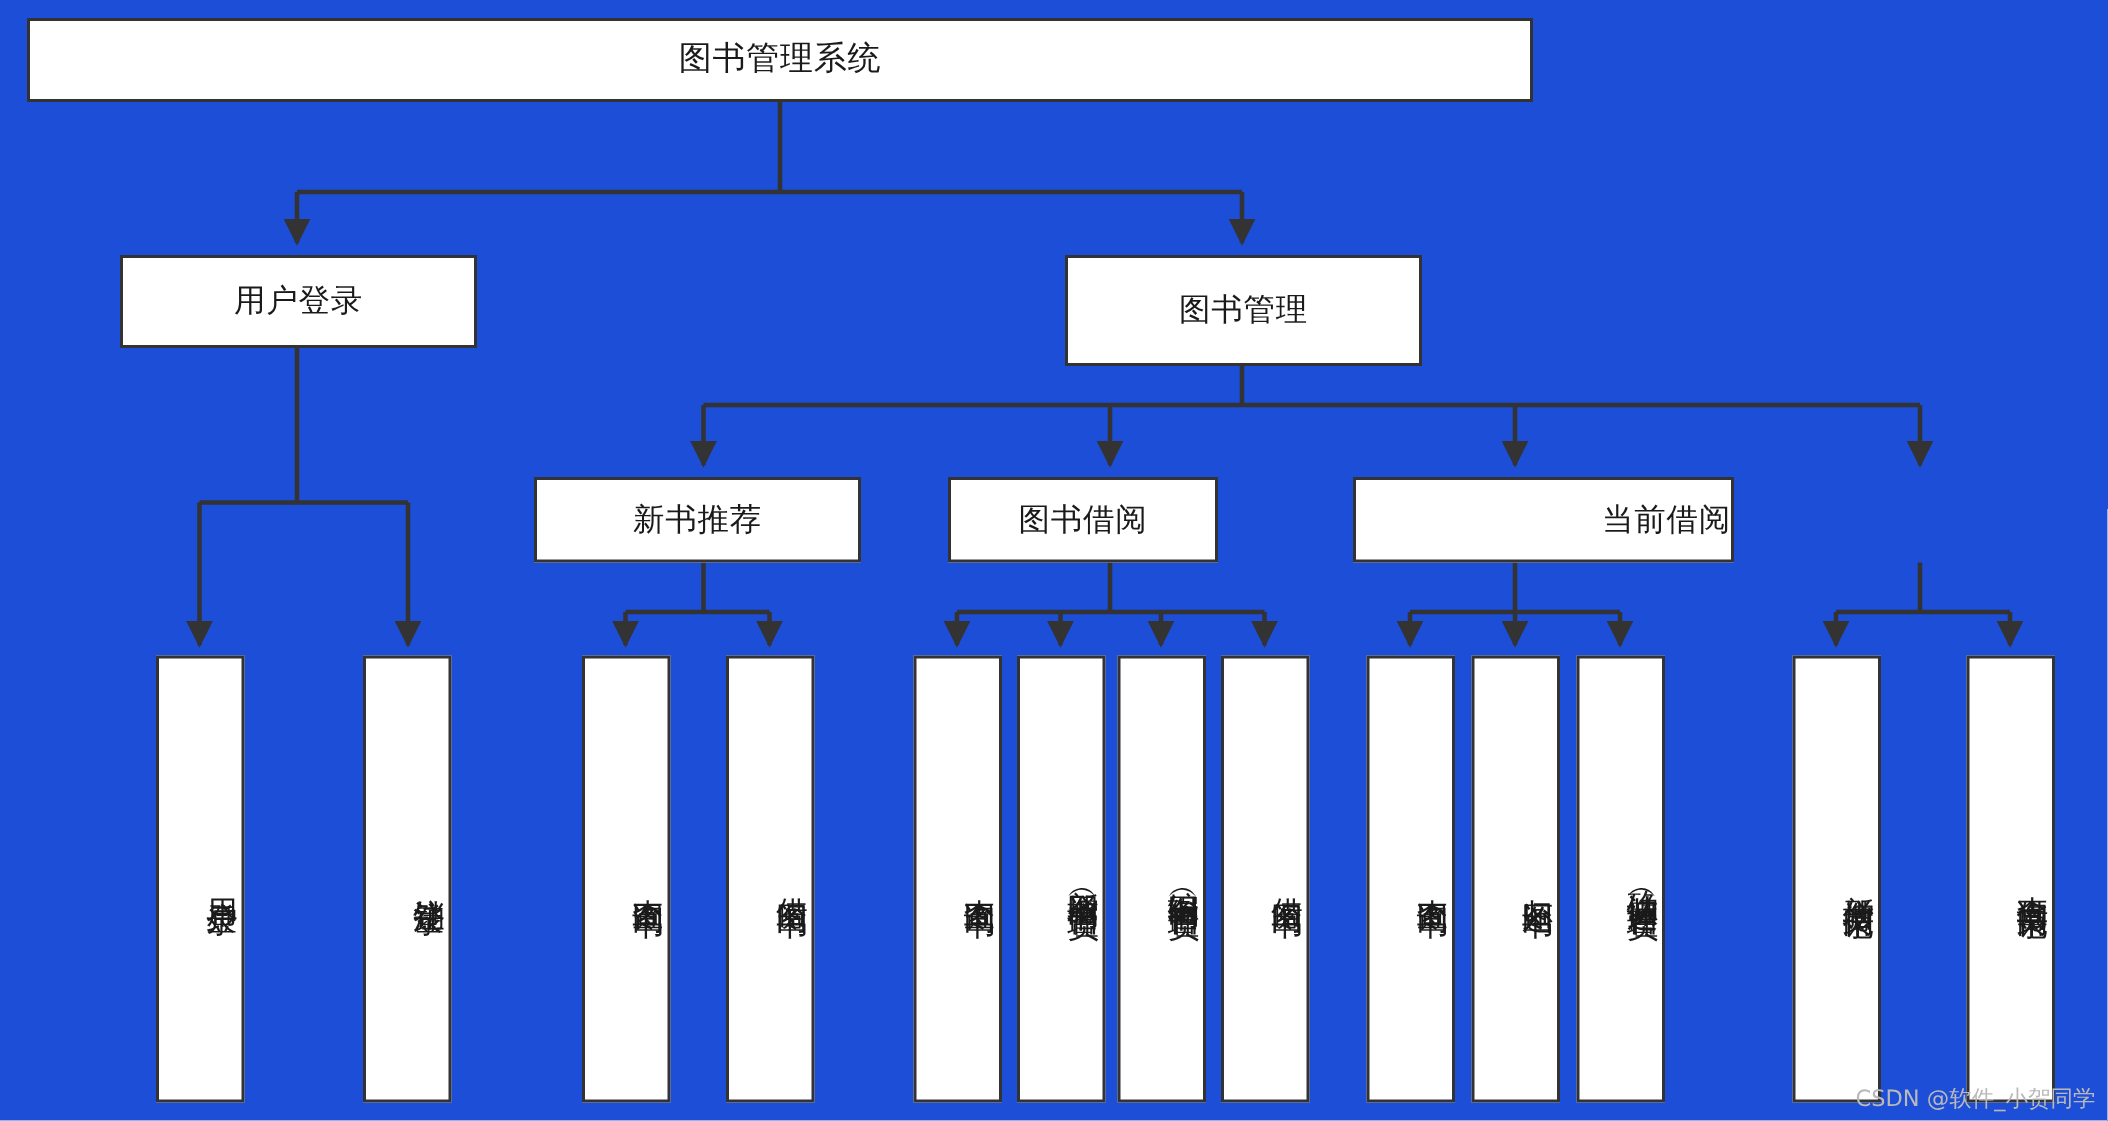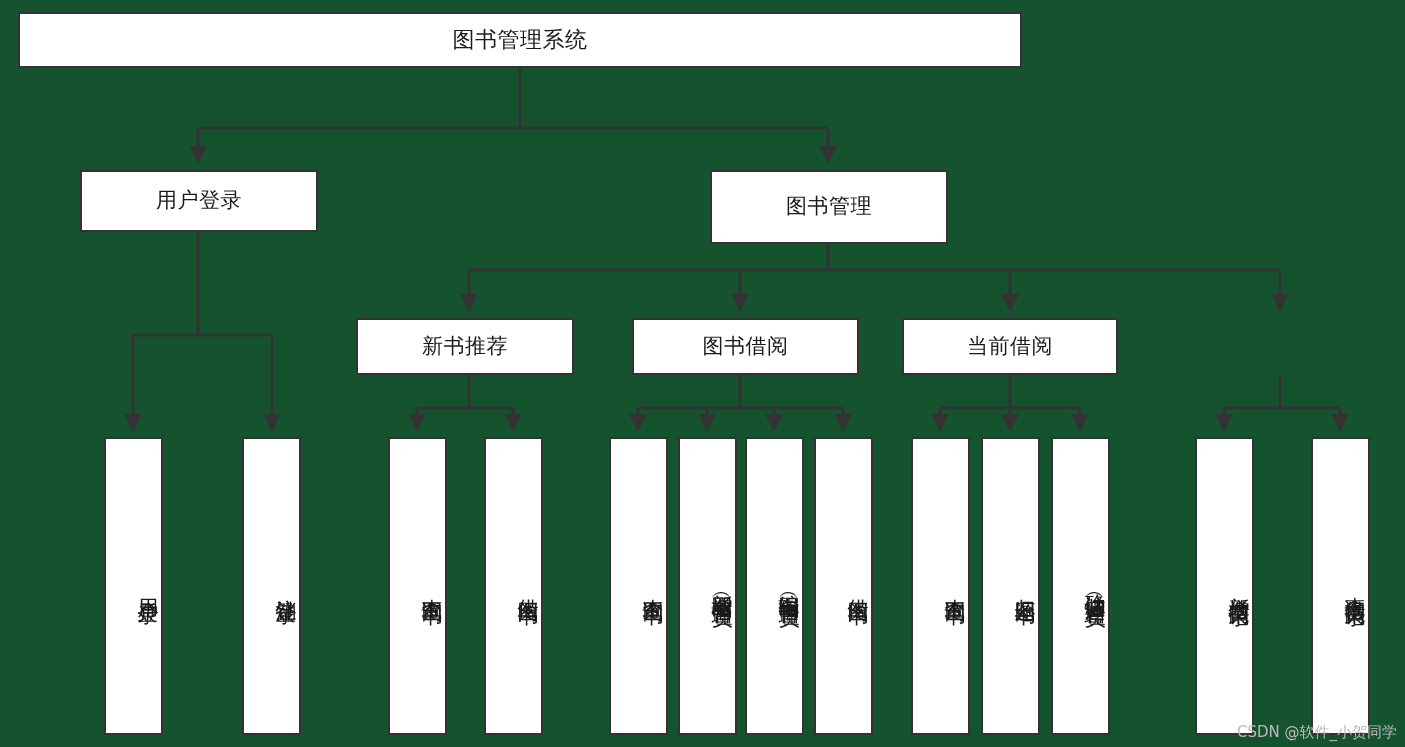--- a/index.html
+++ b/index.html
@@ -8,21 +8,21 @@
     padding: 0;
     background: #ffffff;
   }
   body {
     font-family: "DejaVu Sans", "Liberation Sans", sans-serif;
   }
   #diagram {
     position: relative;
     width: 1405px;
     height: 747px;
-    background: #14532d;
+    background: #1d4ed8;
     overflow: hidden;
   }
   #edge-layer {
     position: absolute;
     left: 0;
     top: 0;
     width: 1405px;
     height: 747px;
     pointer-events: none;
   }
@@ -134,24 +134,24 @@
   <div class="node horiz" style="left:80px; top:170px; width:238px; height:62px;">
     <span>用户登录</span>
   </div>
   <div class="node horiz" style="left:710px; top:170px; width:238px; height:74px;">
     <span>图书管理</span>
   </div>
 
   <div class="node horiz" style="left:356px; top:318px; width:218px; height:57px;">
     <span>新书推荐</span>
   </div>
-  <div class="node horiz" style="left:632px; top:318px; width:227px; height:57px;">
+  <div class="node horiz" style="left:632px; top:318px; width:180px; height:57px;">
     <span>图书借阅</span>
   </div>
-  <div class="node horiz" style="left:902px; top:318px; width:216px; height:57px;">
+  <div class="node horiz" style="left:902px; top:318px; width:254px; height:57px;justify-content:flex-end;">
     <span>当前借阅</span>
   </div>
 
   <div class="node vert" style="left:104px; top:437px; width:59px; height:298px;">
     <span>用户登录</span>
   </div>
   <div class="node vert" style="left:242px; top:437px; width:59px; height:298px;">
     <span>注销登录</span>
   </div>
 

